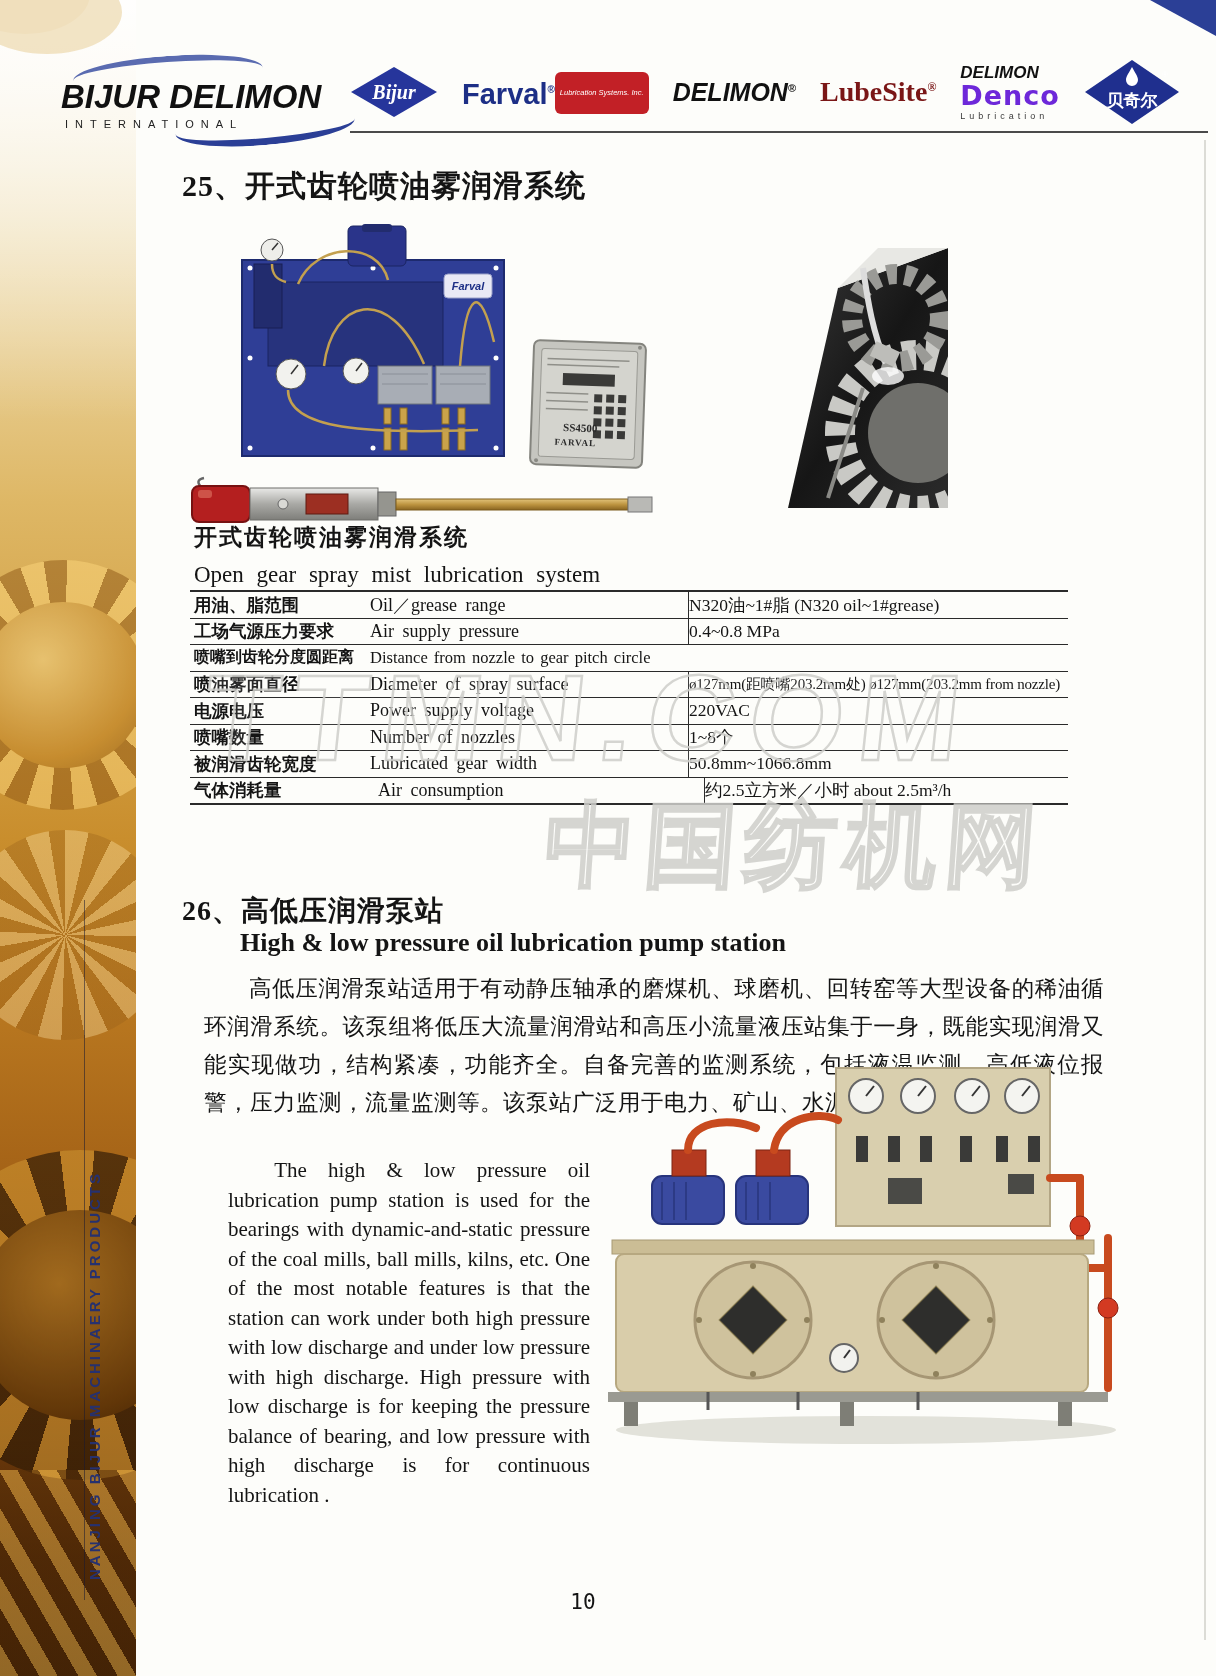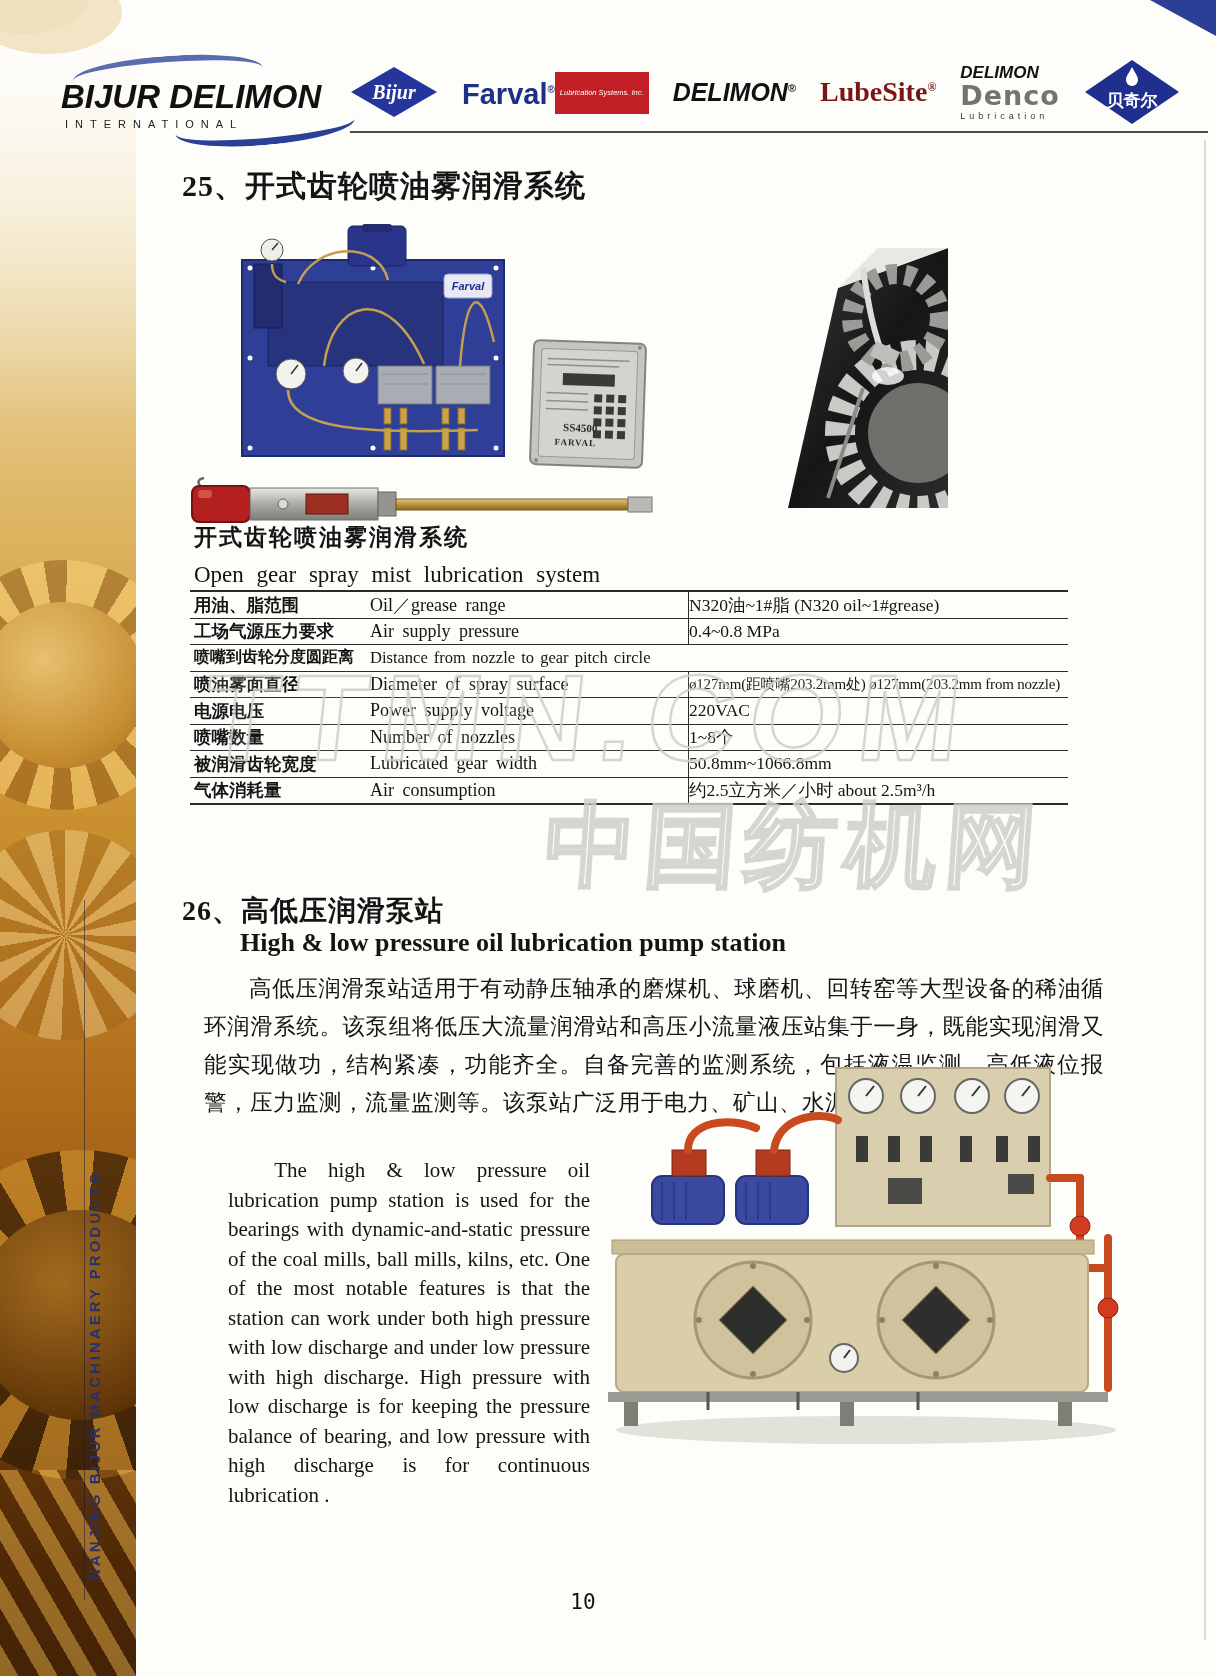--- a/index.html
+++ b/index.html
@@ -57,28 +57,28 @@
     border-top:6px solid #5a6bb0;border-radius:50%;transform:rotate(-4deg);}
   .swoosh-bottom{position:absolute;left:120px;top:52px;width:180px;height:30px;
     border-bottom:7px solid #2b3f96;border-radius:50%;transform:rotate(-5deg);}
   .brand-row{position:absolute;left:350px;top:56px;width:860px;height:72px;z-index:3;
     display:flex;align-items:center;gap:24px;font-family:"Liberation Sans",sans-serif;}
   .brand-rule{position:absolute;left:350px;top:131px;width:858px;height:2px;background:#4a4a4a;z-index:3;}
   .farval-box{display:flex;flex-direction:row;align-items:center;}
   .farval-word{font-weight:bold;font-size:29px;color:#1d2f86;line-height:26px;}
   .farval-word sup{font-size:10px;}
   .farval-sub{margin-top:2px;background:#c22026;color:#fff;font-size:7.5px;font-style:italic;
-    padding:17px 5px;line-height:8px;white-space:nowrap;}
+    padding:17px 5px;line-height:8px;white-space:nowrap;border-radius:6px;}
   .delimon-word{font-weight:bold;font-style:italic;font-size:25px;color:#111;}
   .delimon-word sup{font-size:11px;font-style:normal;}
   .lubesite-word{font-family:"Liberation Serif",serif;font-weight:bold;font-size:28px;color:#7a1616;}
   .lubesite-word sup{font-size:12px;}
   .denco{display:flex;flex-direction:column;line-height:1;}
   .denco .d1{font-weight:bold;font-style:italic;font-size:17px;color:#111;}
-  .denco .d2{font-weight:bold;font-size:27px;color:#737373;letter-spacing:1px;margin-top:1px;font-family:"DejaVu Sans",sans-serif;}
+  .denco .d2{font-weight:bold;font-size:27px;color:#6d28d9;letter-spacing:1px;margin-top:1px;font-family:"DejaVu Sans",sans-serif;}
   .denco .d3{font-size:9px;letter-spacing:4px;color:#3a3a3a;margin-top:3px;}
   
   .sec25-heading{position:absolute;left:182px;top:166px;font-size:30px;font-weight:bold;z-index:3;letter-spacing:1px;}
   .photo{position:absolute;z-index:3;}
   .ph-panel{left:228px;top:224px;width:292px;height:246px;}
   .ph-controller{left:528px;top:336px;width:124px;height:136px;transform:rotate(2deg);}
   .ph-gear{left:768px;top:248px;width:180px;height:260px;}
   .ph-lance{left:188px;top:476px;width:468px;height:58px;}
   .sub-cn{position:absolute;left:194px;top:522px;font-size:23px;font-weight:bold;z-index:3;letter-spacing:2px;}
   .sub-en{position:absolute;left:194px;top:562px;font-size:23px;z-index:3;word-spacing:7px;}
@@ -86,21 +86,21 @@
   .spec-table{position:absolute;left:190px;top:590px;width:878px;z-index:3;border-top:2px solid #2a2a2a;}
   .spec-row{display:grid;grid-template-columns:180px 318px 380px;height:25.5px;
     border-bottom:1.5px solid #2a2a2a;align-items:center;}
   .spec-row .cn{font-size:17.5px;font-weight:600;letter-spacing:0px;white-space:nowrap;padding-left:4px;}
   .spec-row .en{font-size:18px;word-spacing:4px;white-space:nowrap;}
   .spec-row .val{font-size:17.5px;white-space:nowrap;border-left:1.5px solid #2a2a2a;
     align-self:stretch;display:flex;align-items:center;padding-left:0;}
   .spec-row:nth-child(3) .cn{font-size:16px;}
   .spec-row:nth-child(3) .en{font-size:16.5px;word-spacing:2px;}
   .spec-row:nth-child(4) .val{font-size:15px;letter-spacing:-.2px;}
-  .spec-row:last-child{border-bottom:2px solid #2a2a2a;}
+  .spec-row:last-child{border-bottom:2px solid #2a2a2a;gap:8px;}
   
   .wm{position:absolute;z-index:6;pointer-events:none;font-family:"Liberation Sans",sans-serif;
     font-weight:bold;color:rgba(255,255,255,.10);-webkit-text-stroke:2.5px #cfcfcb;opacity:.85;white-space:nowrap;}
   .wm1{left:205px;top:648px;font-size:122px;letter-spacing:14px;transform:skewX(-6deg);}
   .wm2{left:545px;top:784px;font-size:92px;letter-spacing:8px;transform:skewX(-4deg);}
   
   .sec26-cn{position:absolute;left:182px;top:892px;font-size:28px;font-weight:bold;z-index:3;letter-spacing:1px;}
   .sec26-en{position:absolute;left:240px;top:928px;font-size:26px;font-weight:bold;z-index:3;}
   .para-cn{position:absolute;left:204px;top:970px;width:900px;z-index:3;
     font-size:22.5px;line-height:38px;text-align:justify;text-indent:2em;letter-spacing:.5px;}

